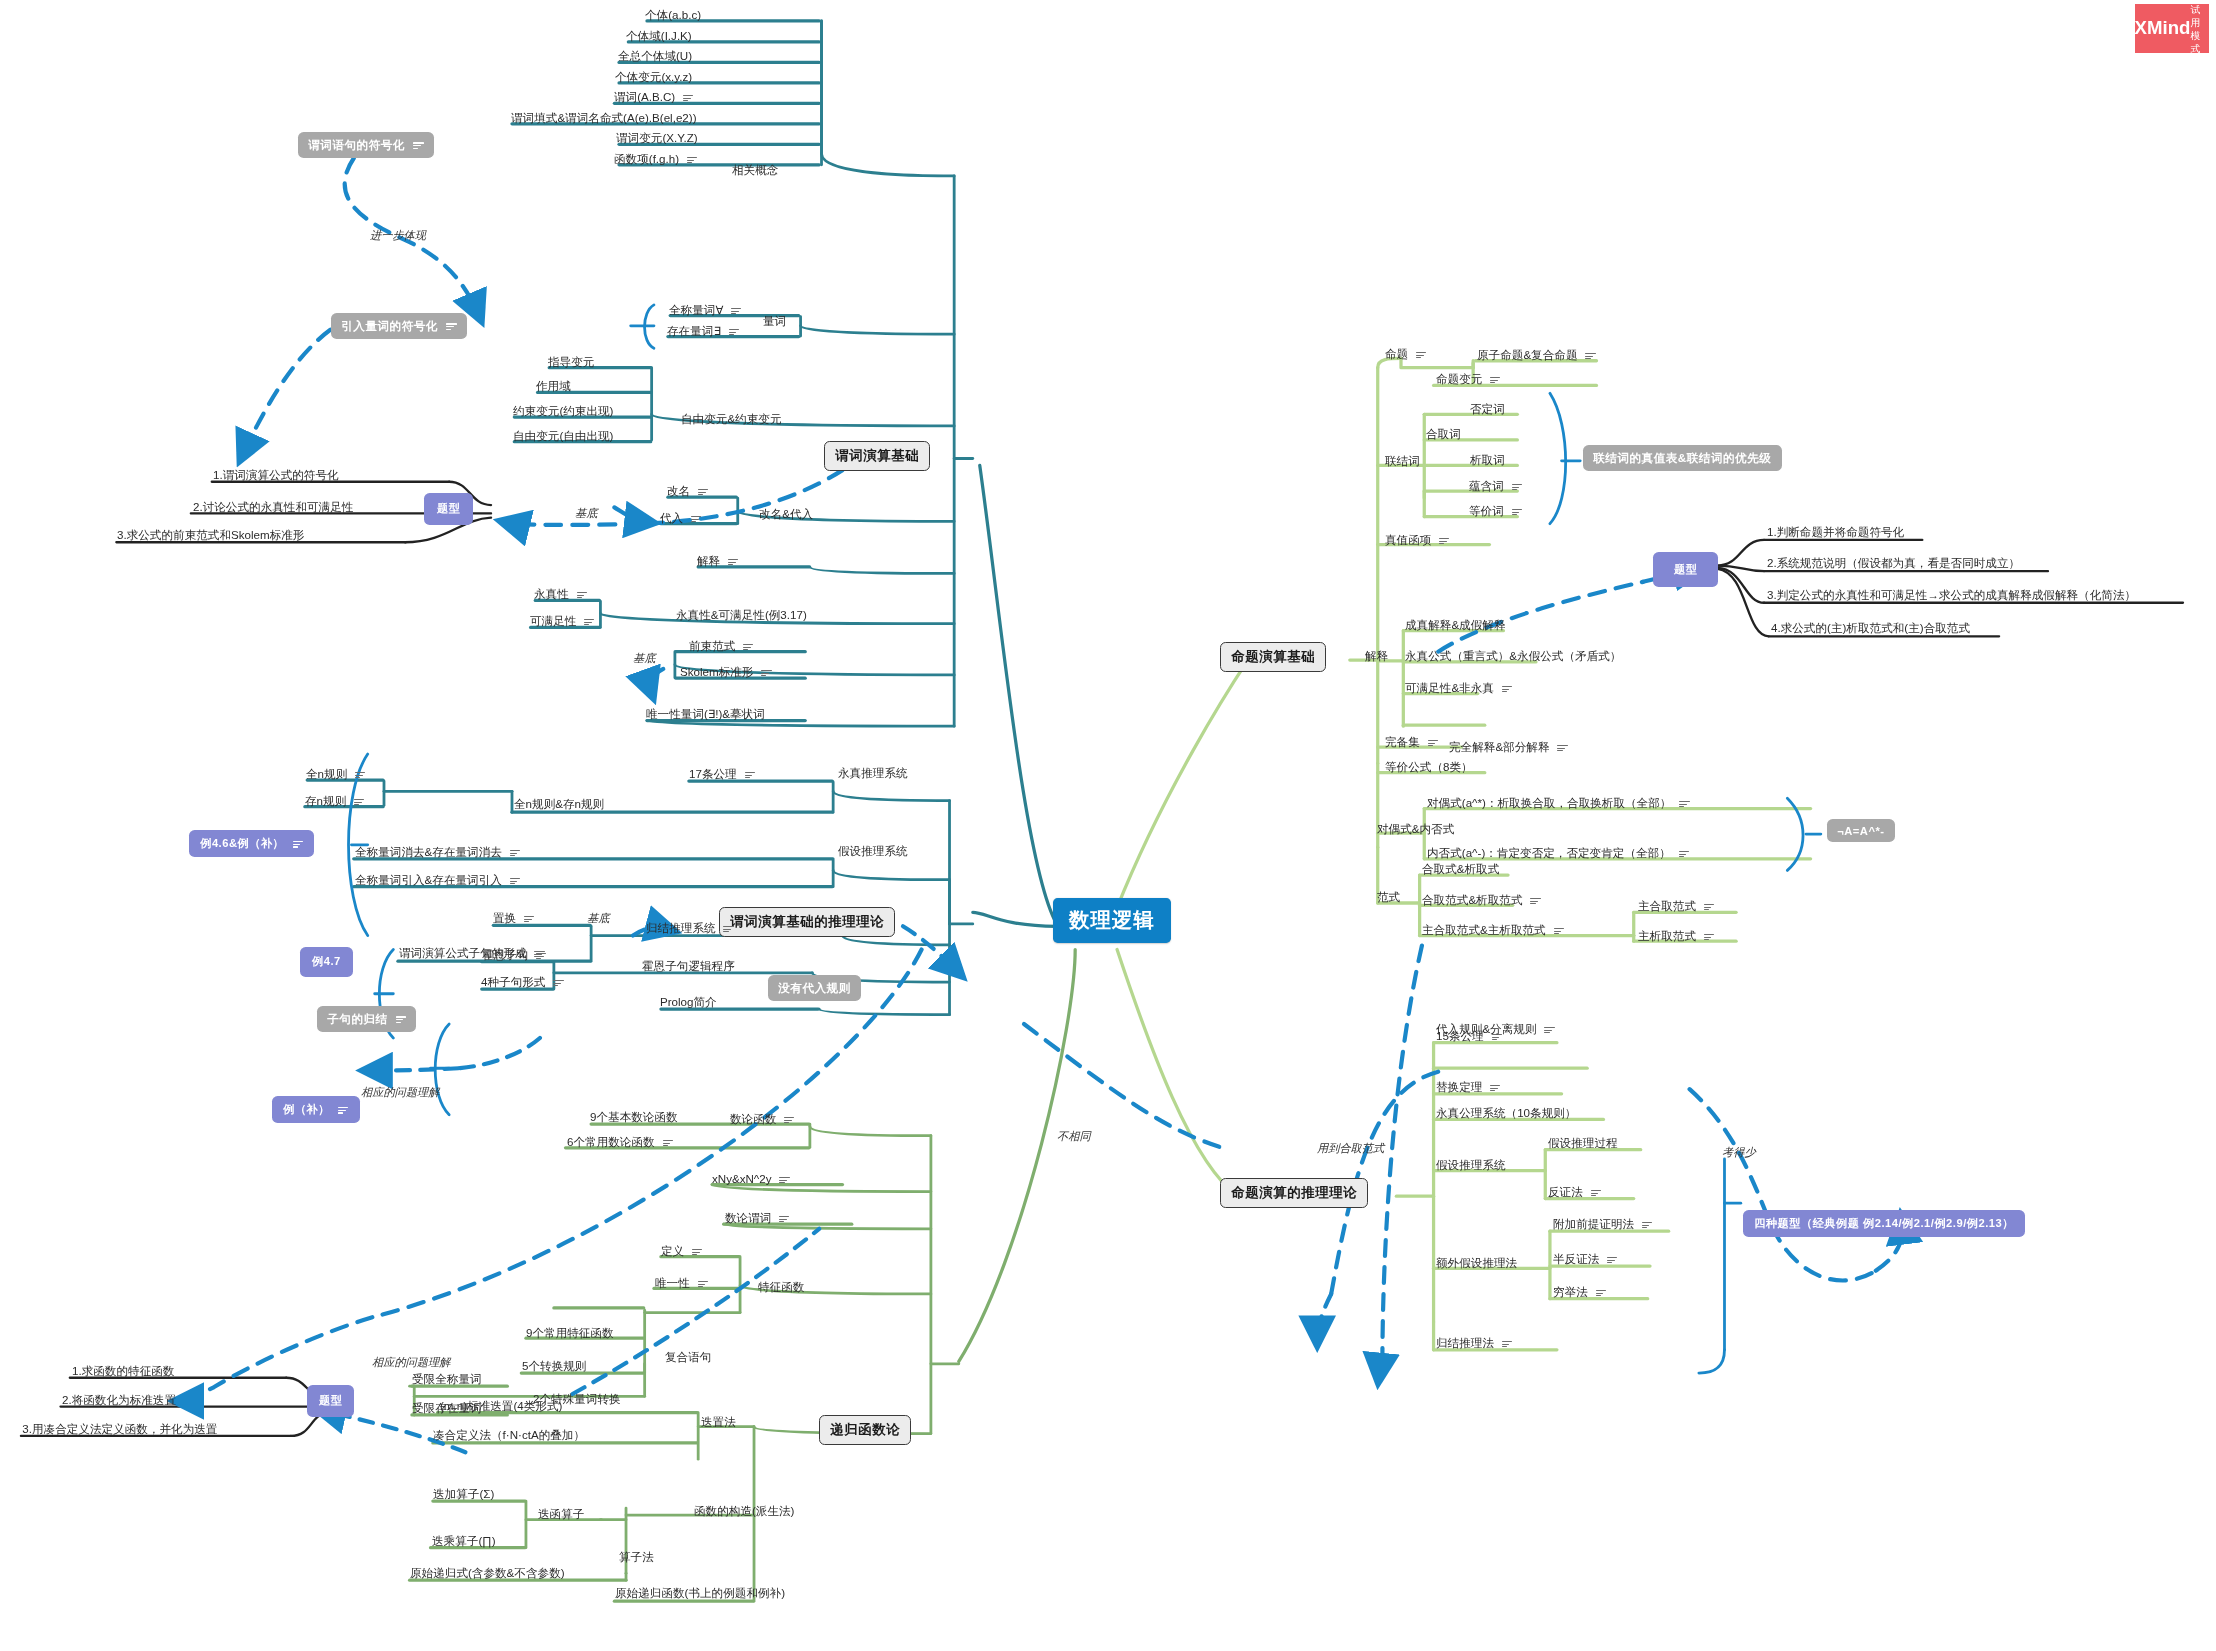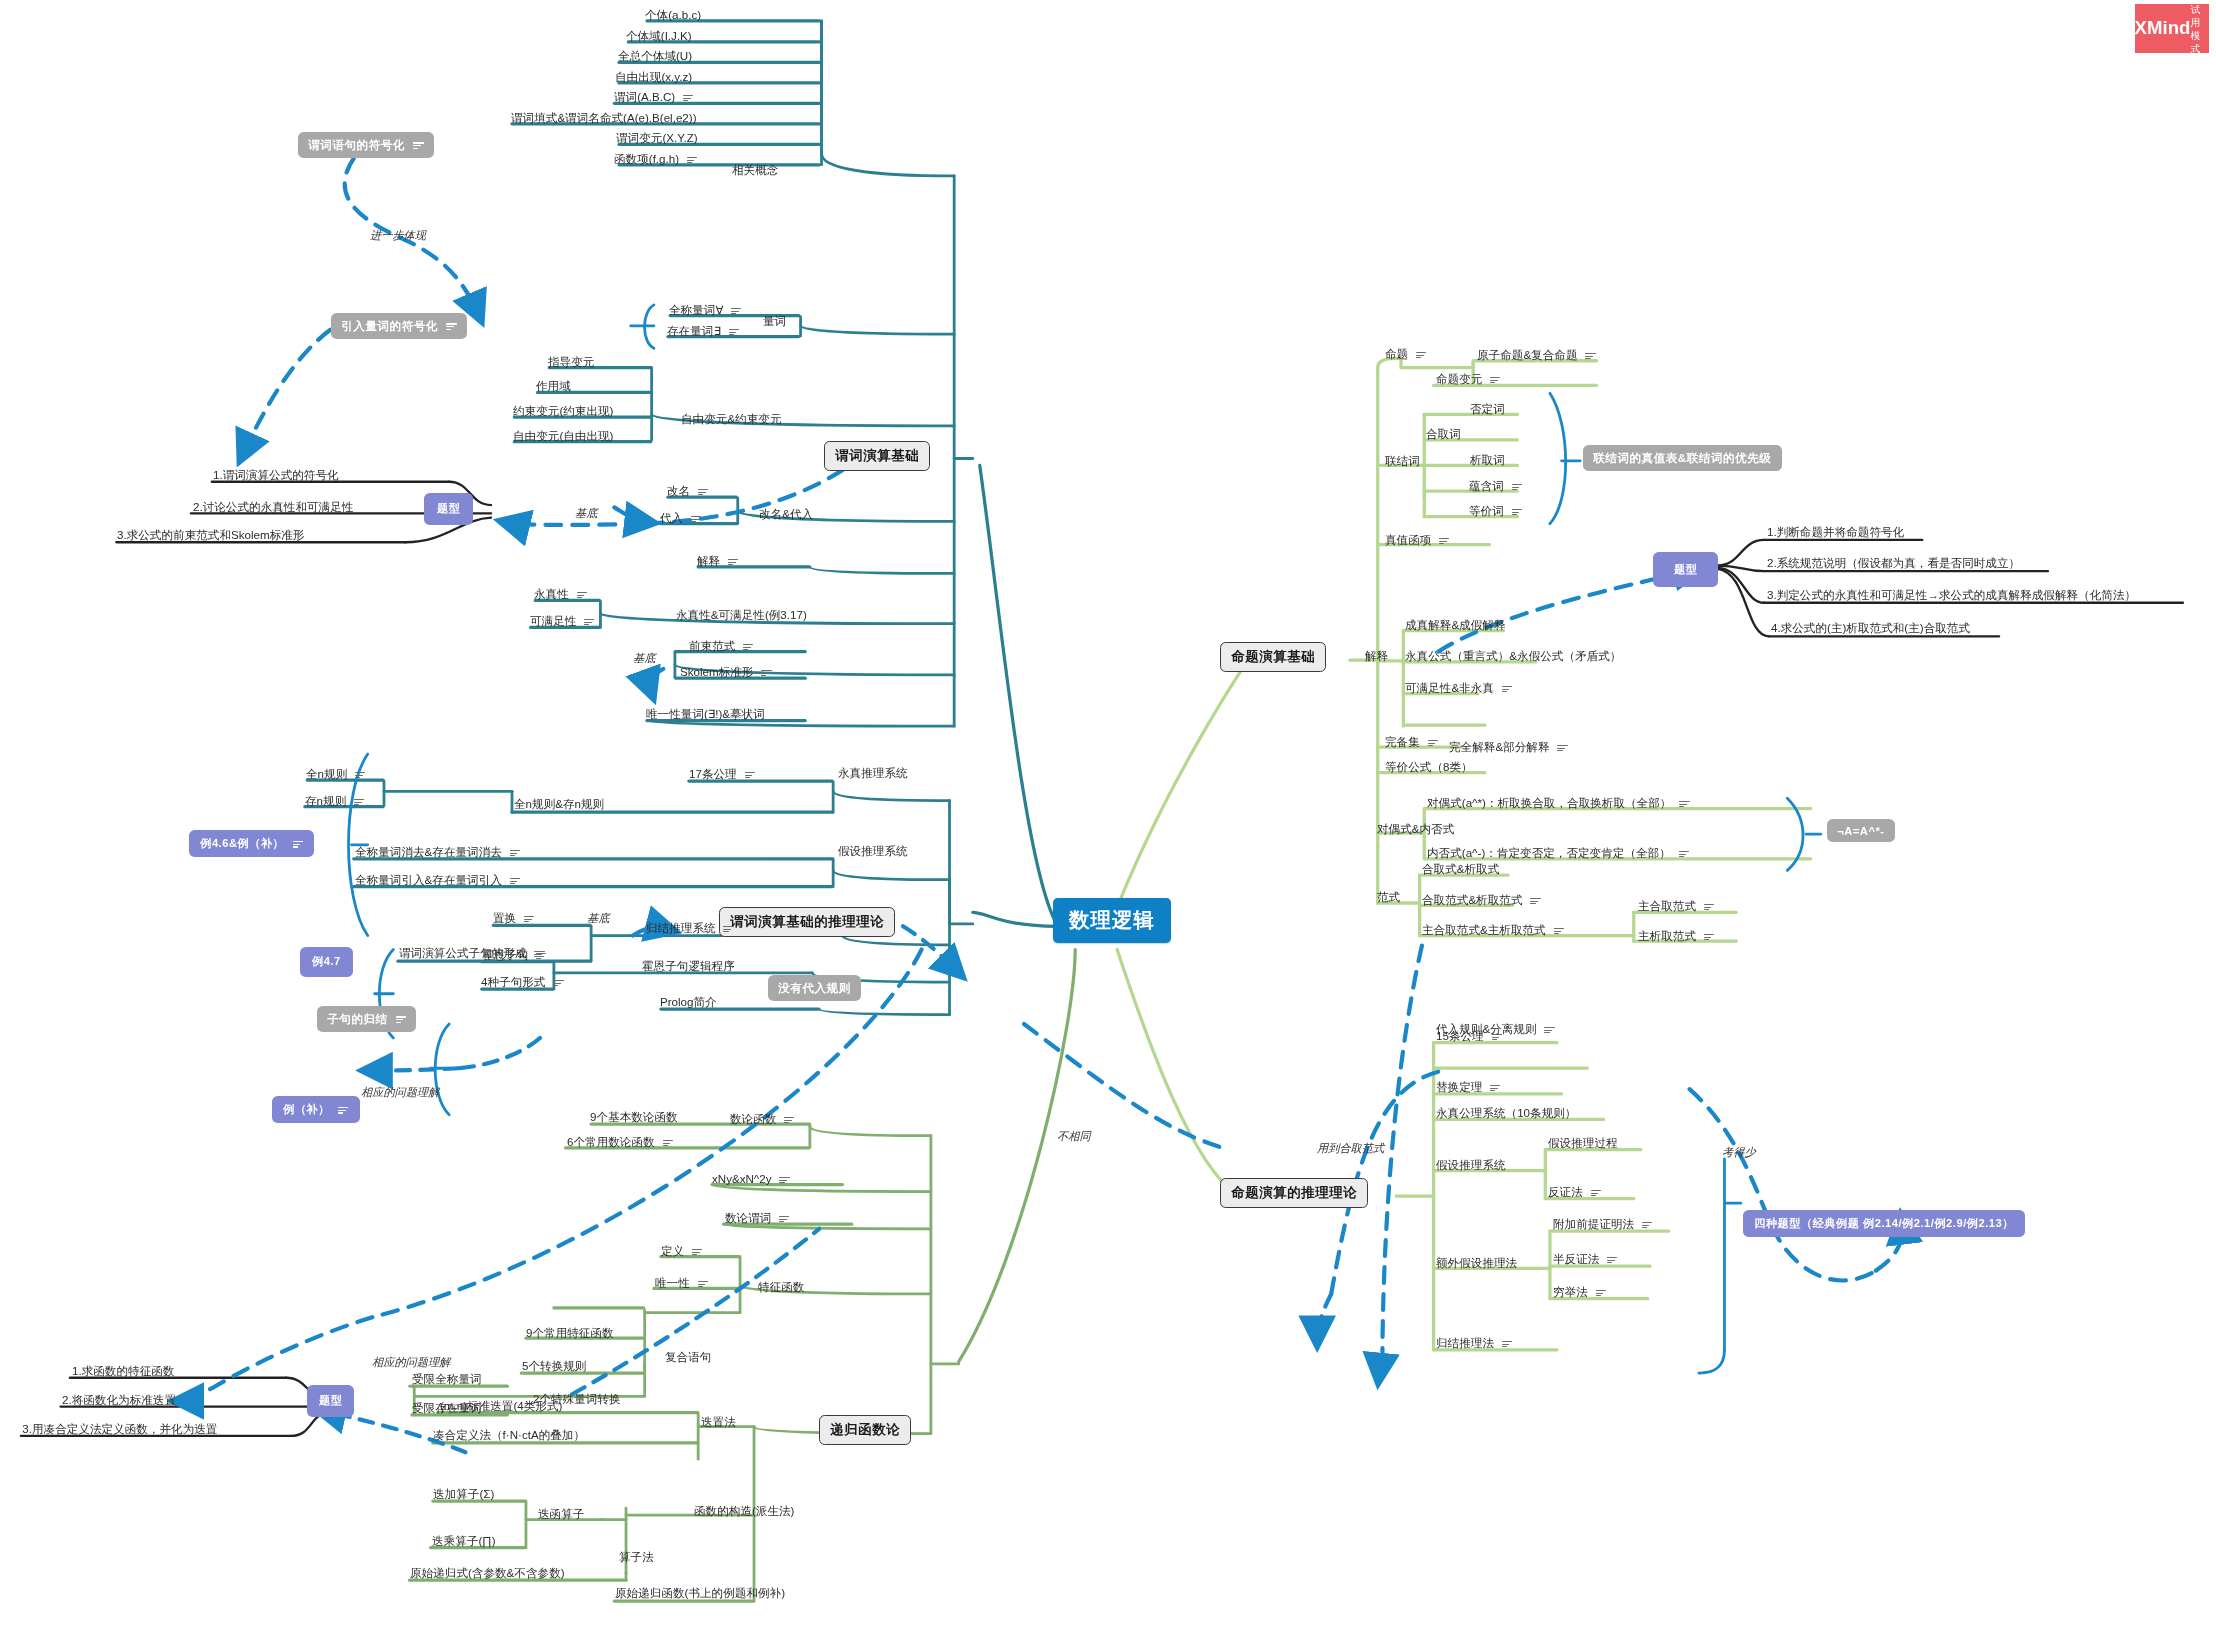--- a/index.html
+++ b/index.html
@@ -399,21 +399,21 @@
   <div class="conlbl" style="left:587px;top:911px;">基底</div>
   <div class="conlbl" style="left:1057px;top:1129px;">不相同</div>
   <div class="conlbl" style="left:1317px;top:1141px;">用到合取范式</div>
   <div class="conlbl" style="left:1722px;top:1145px;">考得少</div>
   <div class="conlbl" style="left:361px;top:1085px;">相应的问题理解</div>
   <div class="conlbl" style="left:372px;top:1355px;">相应的问题理解</div>
 
   <div class="leaf" style="left:645px;top:8.4px;">个体(a.b.c)</div>
   <div class="leaf" style="left:626px;top:29px;">个体域(I.J.K)</div>
   <div class="leaf" style="left:618px;top:49px;">全总个体域(U)</div>
-  <div class="leaf" style="left:615px;top:70px;">自由出现(x.y.z)</div>
+  <div class="leaf" style="left:615px;top:70px;">个体变元(x.y.z)</div>
   <div class="leaf" style="left:614px;top:90px;">
     <span>谓词(A.B.C)</span>
     <span class="ico"><i></i><i></i><i></i></span>
   </div>
   <div class="leaf" style="left:511px;top:111px;">谓词填式&amp;谓词名命式(A(e).B(el,e2))</div>
   <div class="leaf" style="left:616px;top:131px;">谓词变元(X.Y.Z)</div>
   <div class="leaf" style="left:614px;top:152px;">
     <span>函数项(f.g.h)</span>
     <span class="ico"><i></i><i></i><i></i></span>
   </div>

